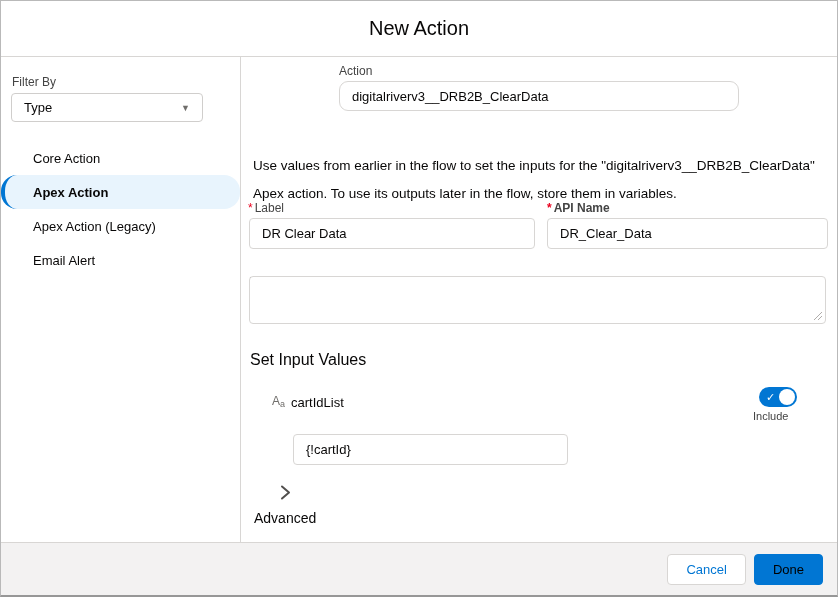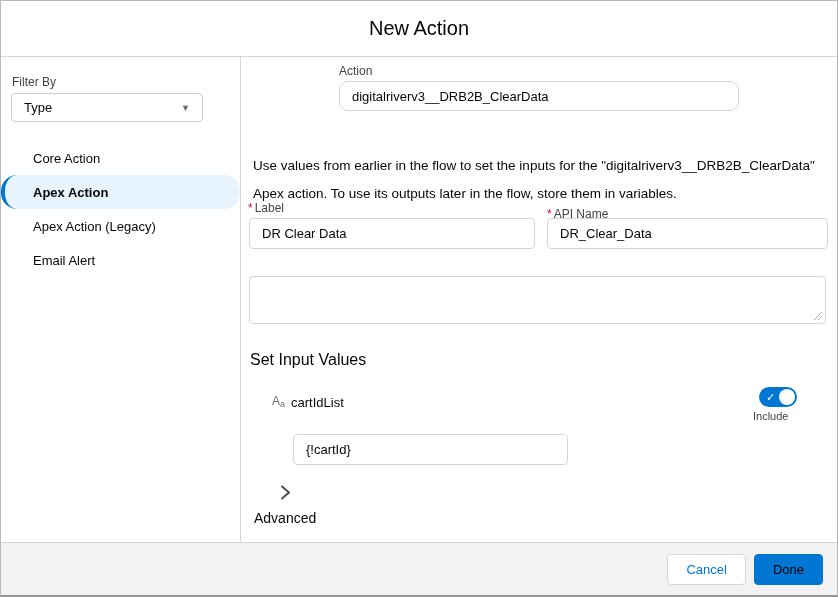--- a/index.html
+++ b/index.html
@@ -58,21 +58,21 @@
   .action-label   { left:98px;  top:7px; }
   .action-input   { left:98px;  top:24px;  width:400px; height:30px;border-radius:9px; }
 
   .intro-text {
     position:absolute; left:6px; top:95px; width:585px;
     font-size:13.5px; line-height:28px; color:#080707;margin-left:6px;
   }
 
   .label-label    { left:7px;   top:144px; }
   .label-input    { left:8px;   top:161px; width:286px; }
-  .apiname-label  { left:306px; top:150px; }
+  .apiname-label  { left:306px; top:144px;font-weight:bold; }
   .apiname-input  { left:306px; top:161px; width:281px; }
 
   .desc-label     { left:8px;   top:202px;margin-top:16px; }
   .desc-textarea {
     position:absolute; left:8px; top:219px; width:577px; height:48px;
     border:1px solid #d8d6d4; border-radius:4px; background:#fff;
     font-family:inherit; font-size:13px; color:#080707; padding:6px 12px;
     resize:none; outline:none;
   }
   .resize-handle {

